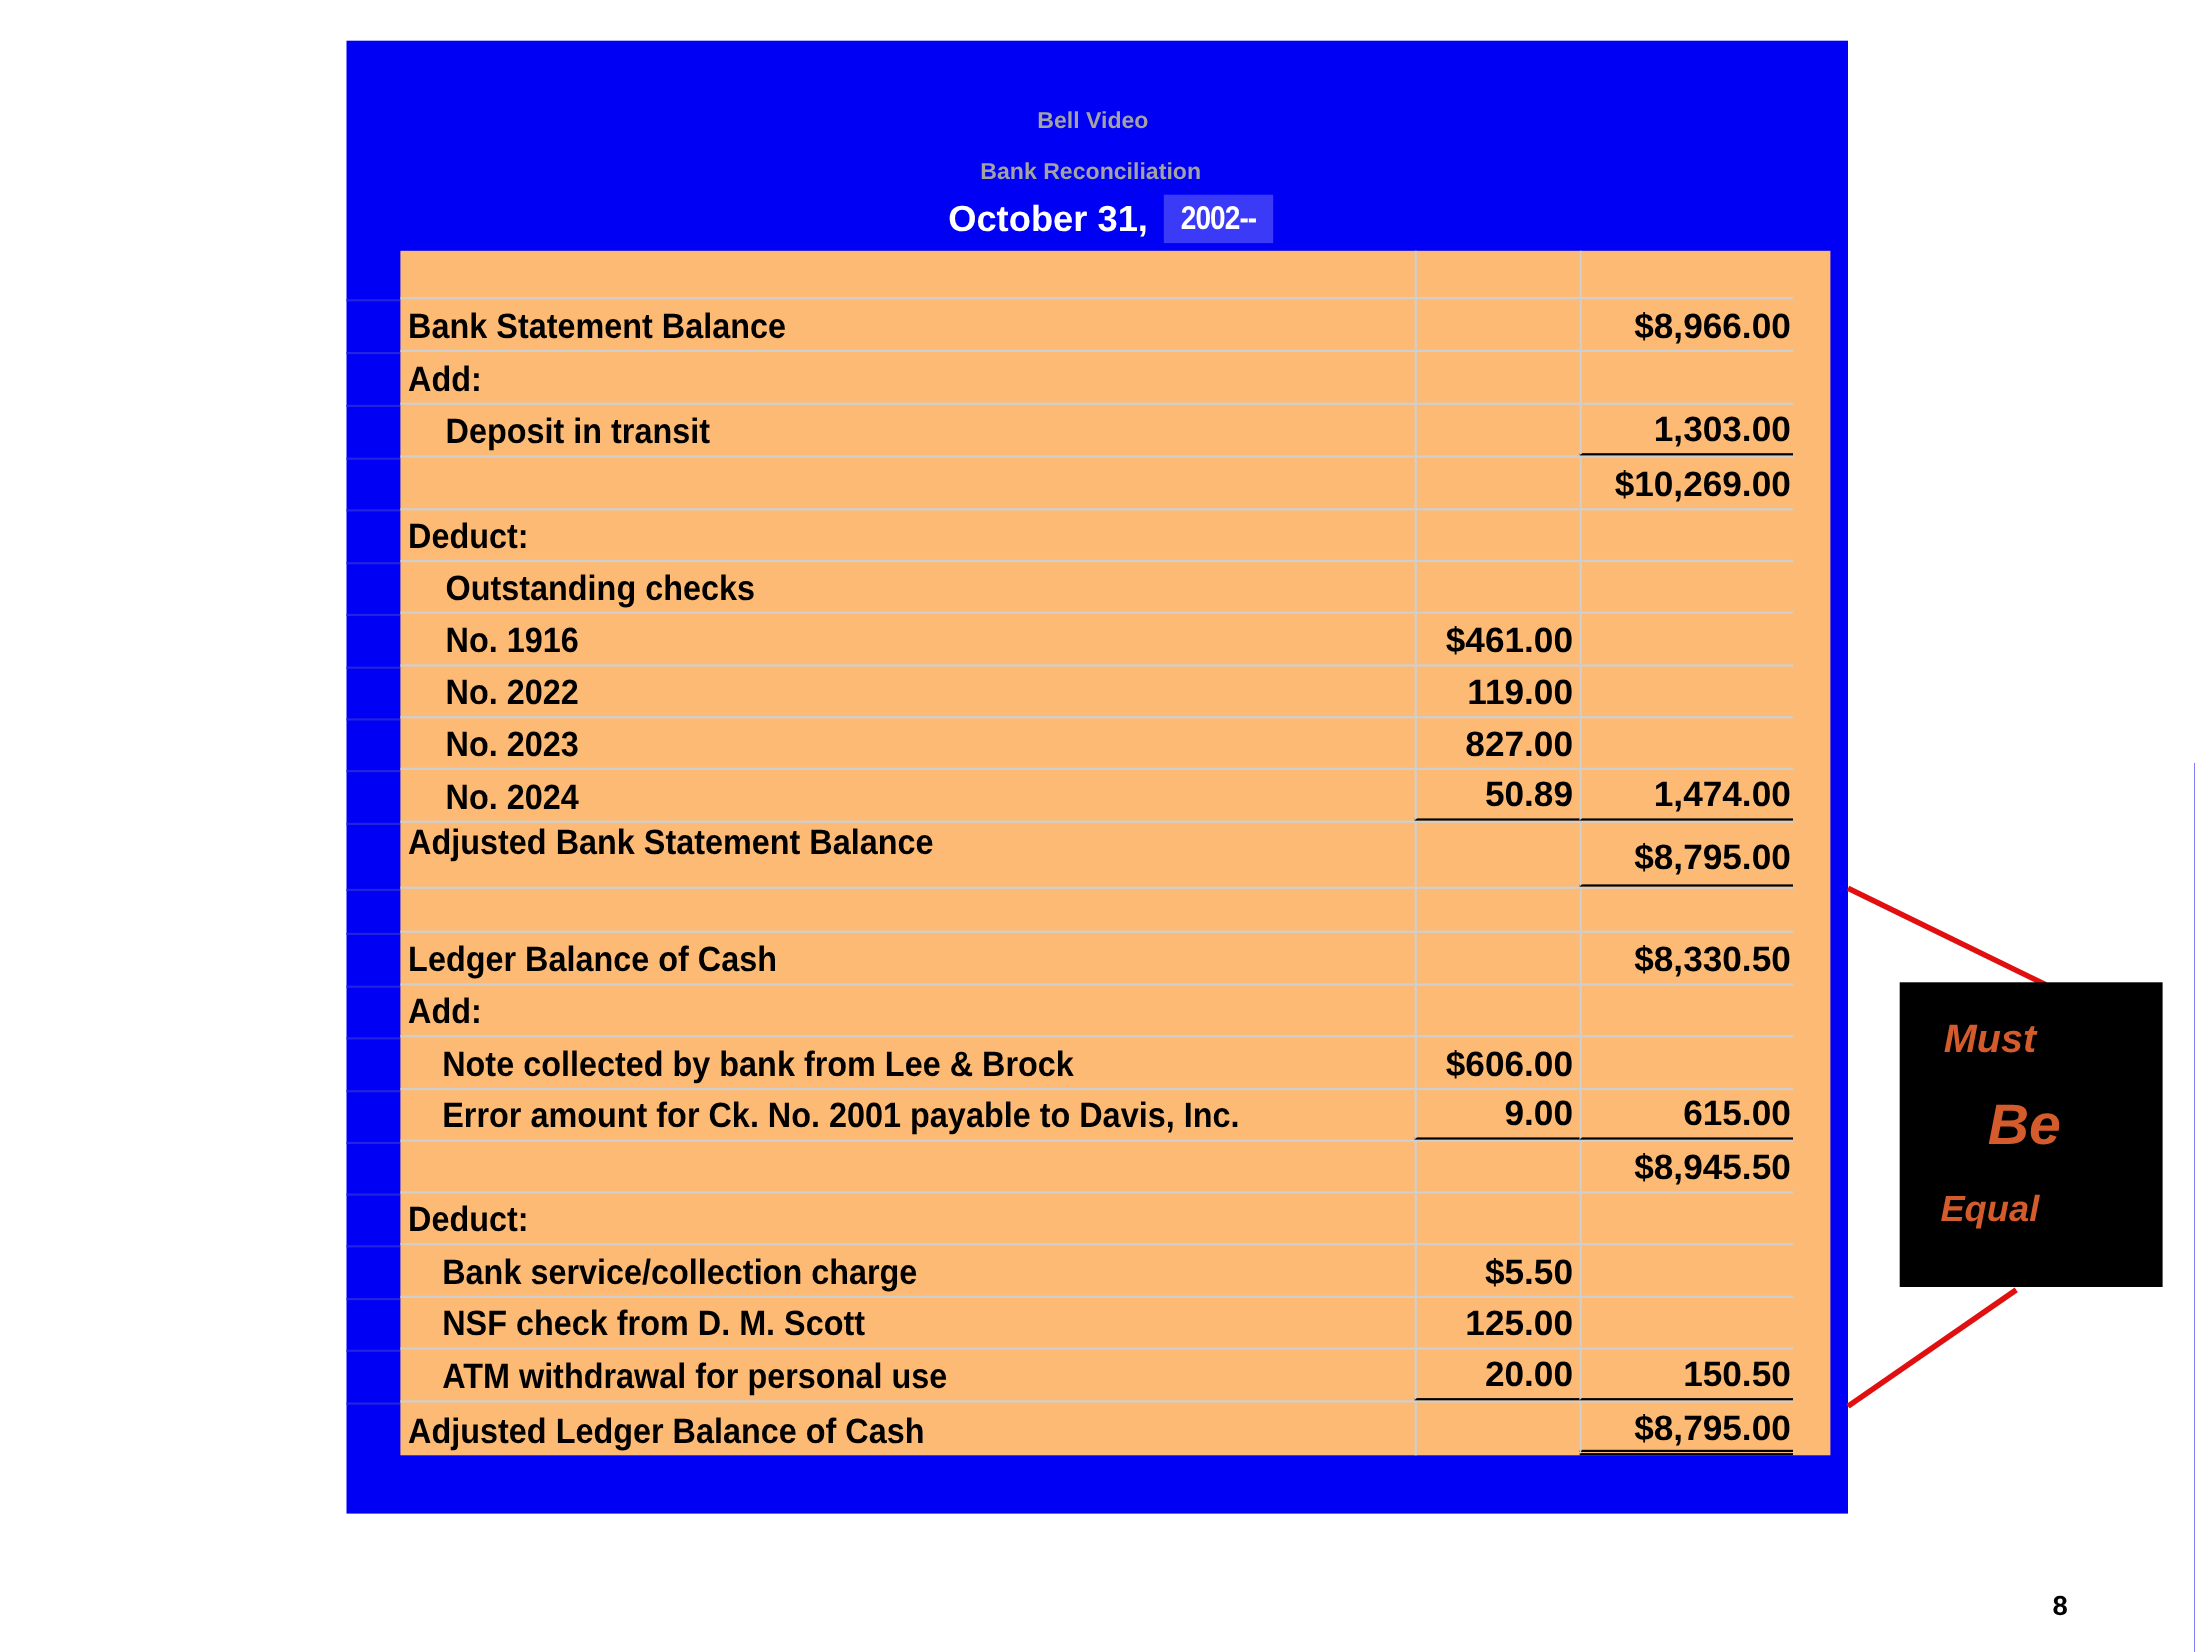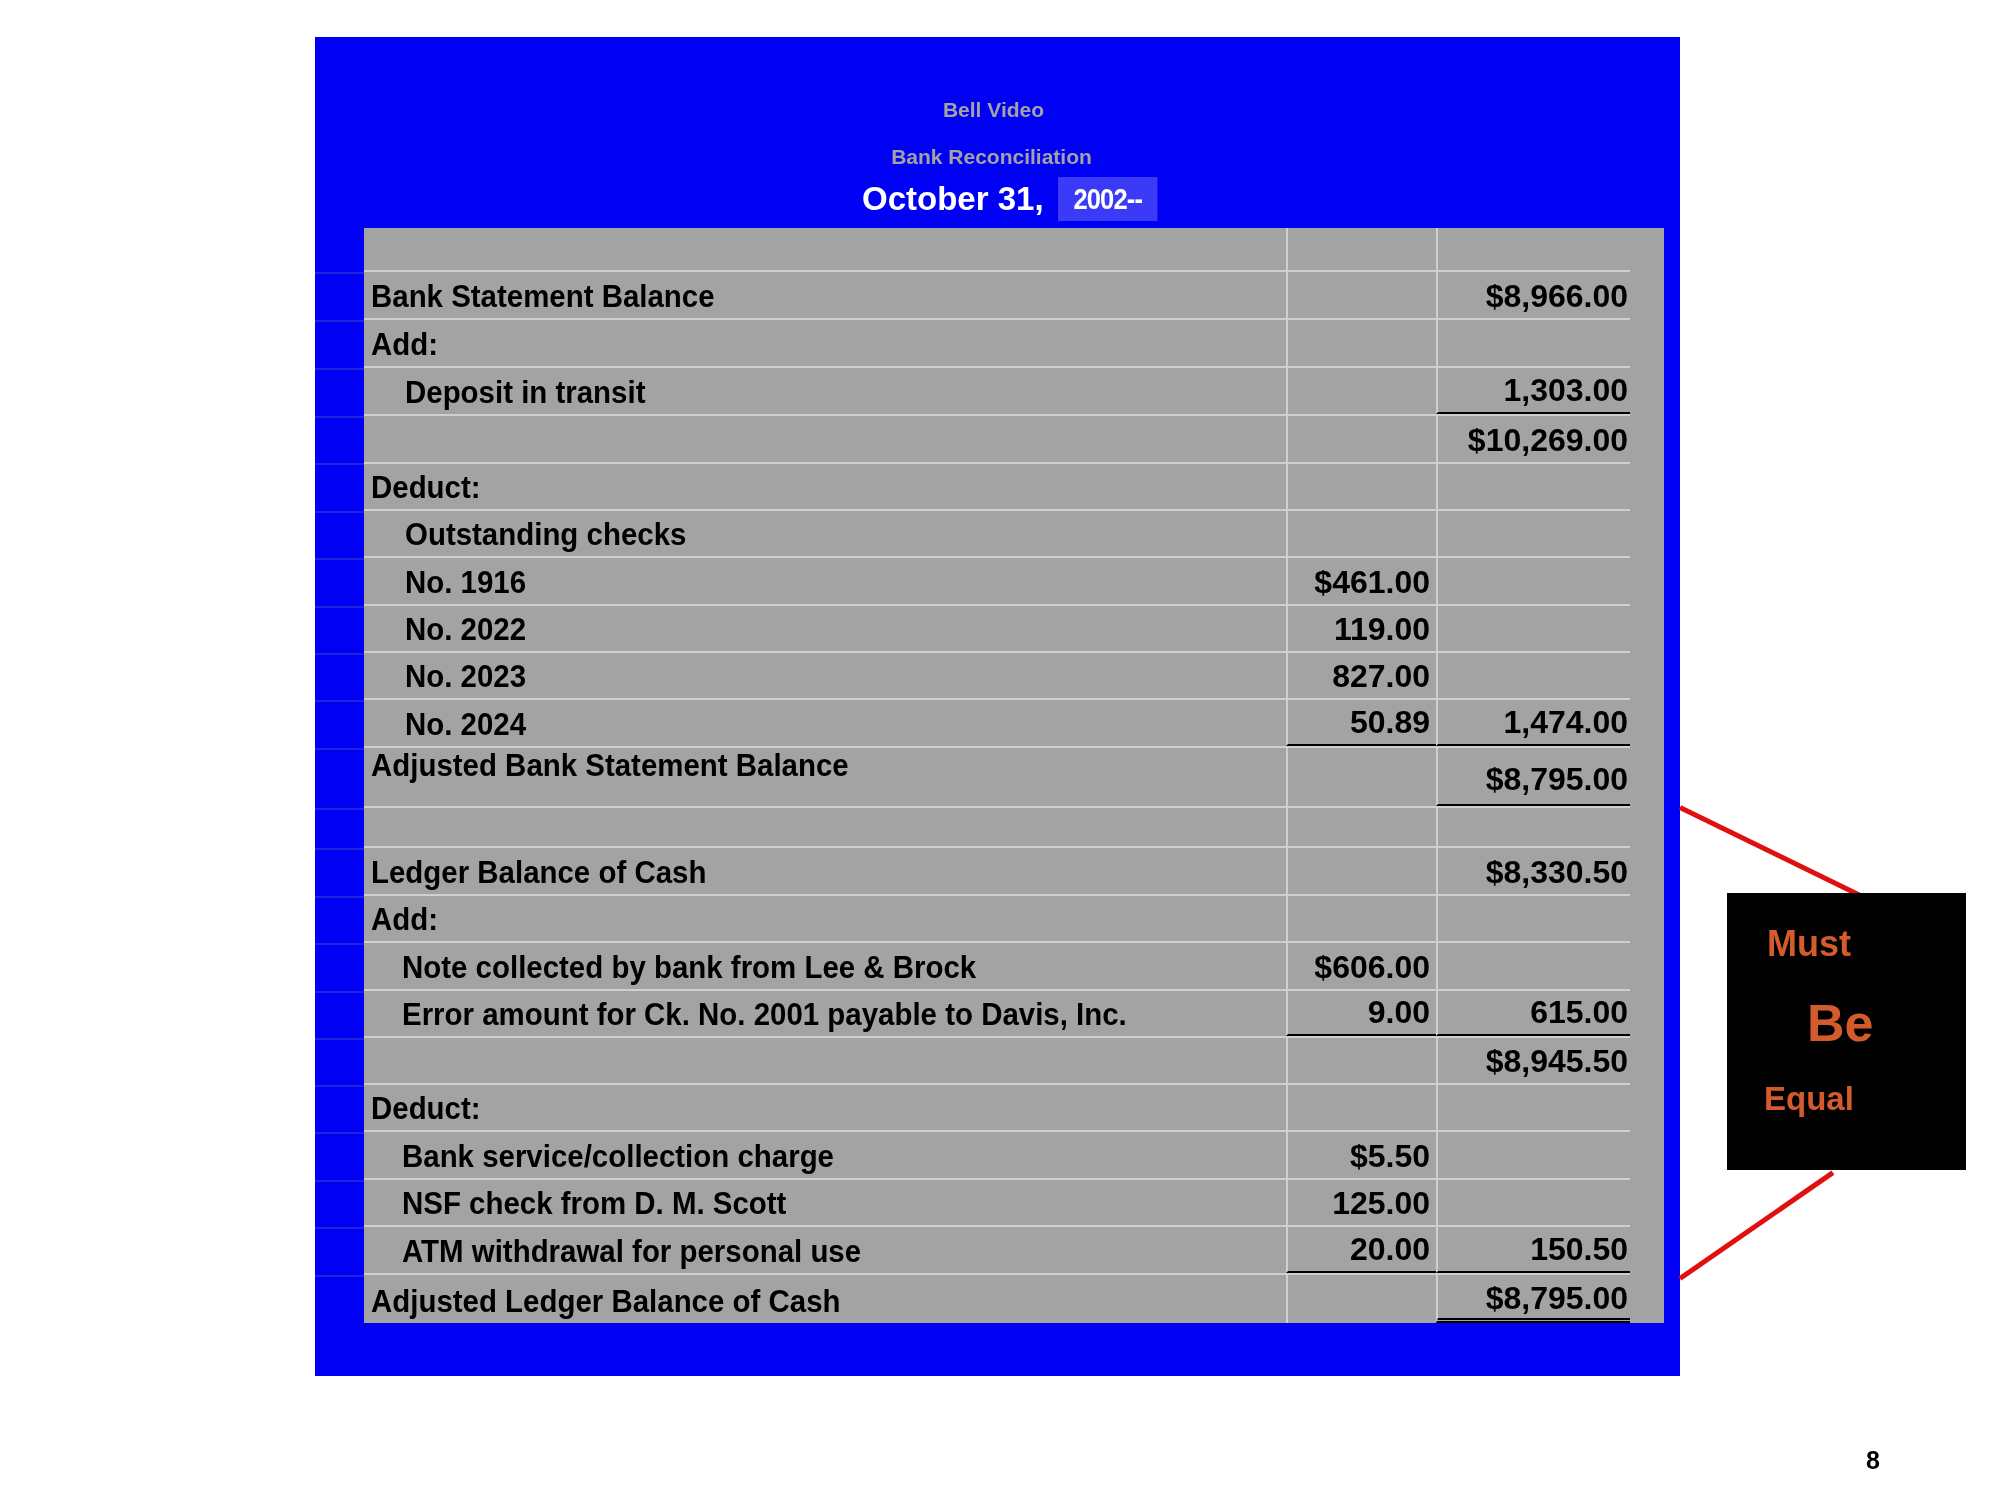--- a/index.html
+++ b/index.html
@@ -21,21 +21,21 @@
     position: absolute; top: 140px; left: 547px; height: 44px; display: flex; align-items: center;
     color: #ffffff; font-weight: bold; font-size: 33px;
   }
   .date-year {
     margin-left: 14px; background: #3a3af7; width: 117px; height: 44px; line-height: 44px;
     text-align: center; font-size: 30px; font-weight: bold; letter-spacing: -1px;
     transform: scaleX(0.85); transform-origin: left center;
   }
   .table {
     position: absolute; left: 364px; top: 228px; width: 1300px; height: 1095px;
-    background: #a3a3a3;
+    background: #fdba74;
   }
   .row {
     position: absolute; left: 0; width: 1266px; border-bottom: 2px solid #cfcfcf; box-sizing: border-box;
   }
   .row.last { border-bottom: none; }
   .cell {
     position: absolute; top: 0; bottom: 0; box-sizing: border-box;
     display: flex; align-items: flex-end; padding-bottom: 3px;
     font-weight: bold; font-size: 32px; color: #000;
   }
@@ -44,21 +44,21 @@
   .c1.indent2 { padding-left: 38px; }
   .c2 { left: 922px; width: 150px; justify-content: flex-end; padding-right: 6px; border-left: 2px solid #cfcfcf; }
   .c3 { left: 1072px; width: 194px; justify-content: flex-end; padding-right: 2px; border-left: 2px solid #cfcfcf; }
   .ul { border-bottom: 2px solid #000; }
   .dbl { border-bottom: 5px double #000; }
   .txt { transform: scaleX(0.92); transform-origin: left bottom; white-space: nowrap; display: inline-block; }
   .num { white-space: nowrap; }
   .stripe { position: absolute; left: 0; width: 49px; height: 2px; background: #2222e0; }
   .red-line { position: absolute; height: 5px; background: #e01010; transform-origin: 0 50%; }
   .callout {
-    position: absolute; left: 1727px; top: 893px; width: 239px; height: 277px; background: #000;
+    position: absolute; left: 1727px; top: 893px; width: 239px; height: 277px; background: #000; font-style: italic;
   }
   .callout span { position: absolute; color: #d45b2b; font-weight: bold; font-family: "Liberation Sans", sans-serif; }
   .must { left: 40px; top: 30px; font-size: 36px; }
   .be { left: 80px; top: 100px; font-size: 52px; }
   .equal { left: 37px; top: 187px; font-size: 33px; }
   .page-num { position: absolute; left: 1866px; top: 1446px; font-size: 25px; font-weight: bold; color: #000; }
 </style>
 </head>
 <body>
 

